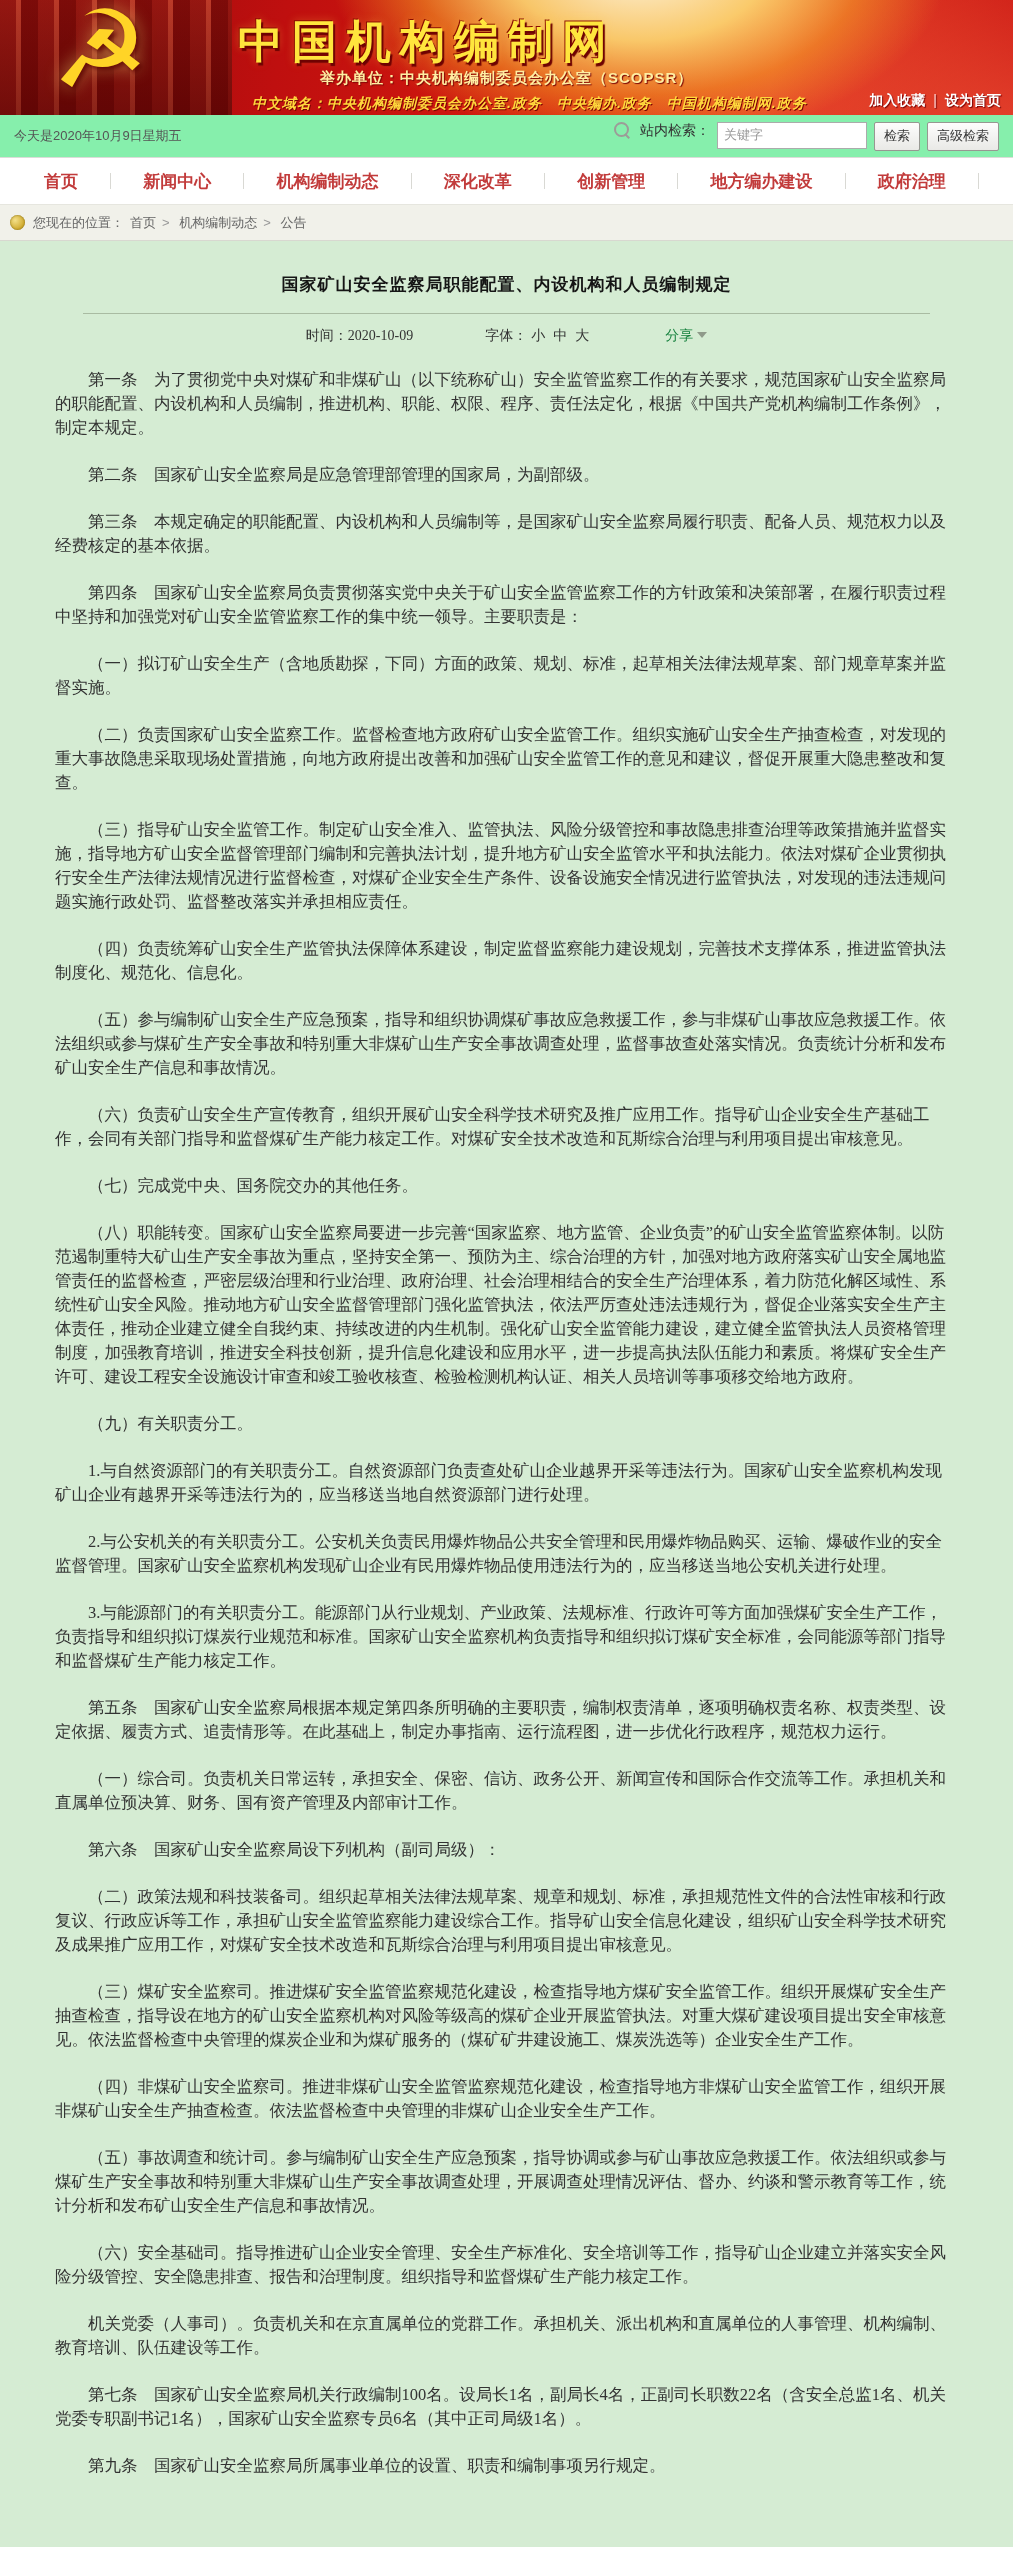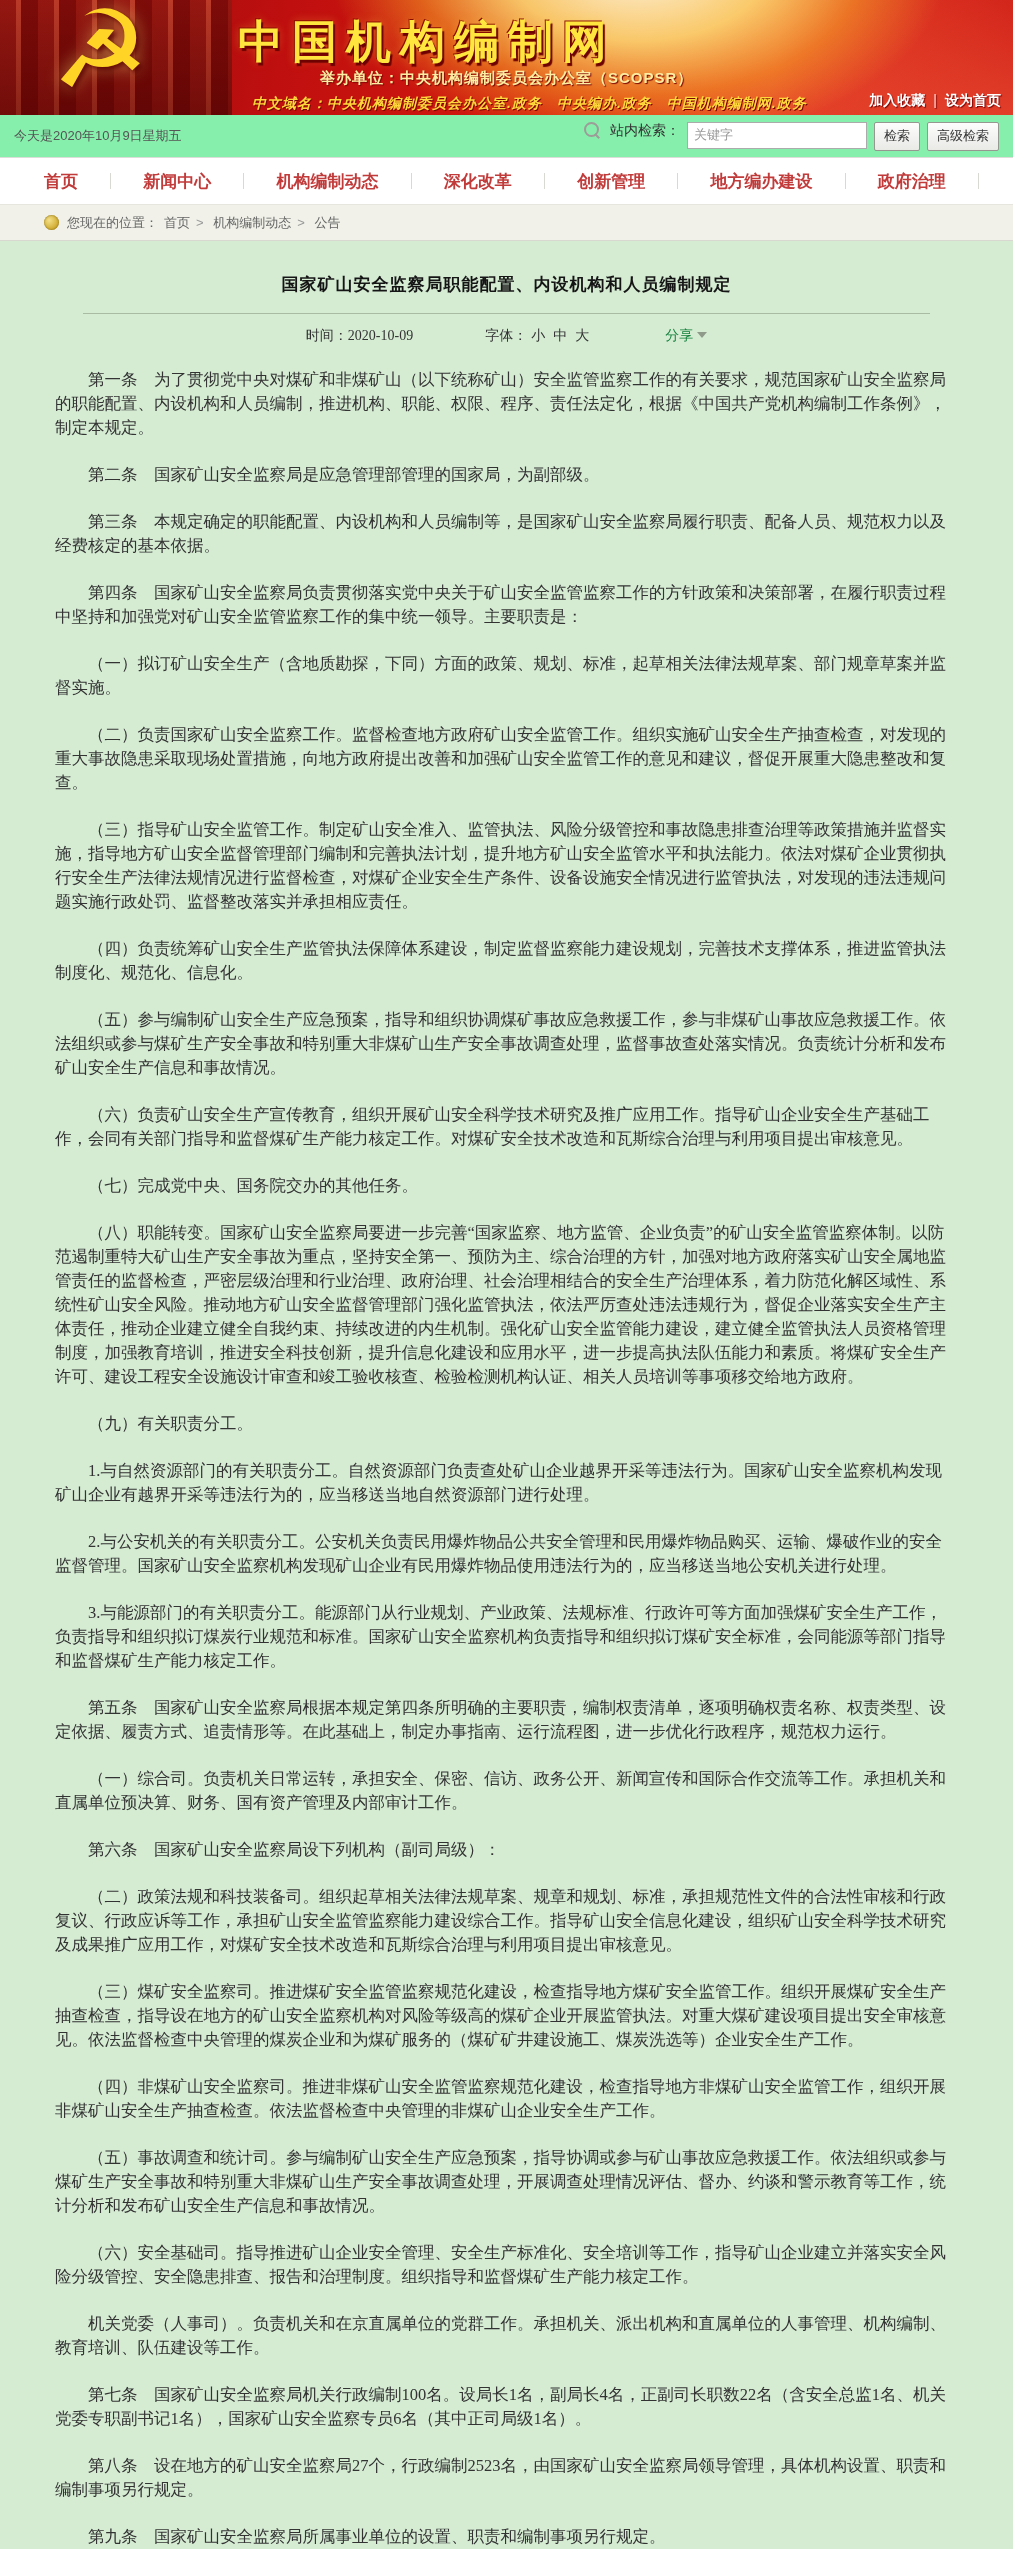--- a/index.html
+++ b/index.html
@@ -59,21 +59,21 @@
   .magnifier::before {
     content:""; position:absolute; left:0; top:0; width:11px; height:11px;
     border:2px solid #9c9c98; border-radius:50%;
   }
   .magnifier::after {
     content:""; position:absolute; left:11px; top:11px; width:6px; height:2px;
     background:#9c9c98; transform:rotate(45deg); transform-origin:left center;
   }
   .search-label { font-size:14px; color:#333; }
   .search-input {
-    width:180px; height:27px; border:1px solid #ababab; background:#fff;
+    width:150px; height:27px; border:1px solid #ababab; background:#fff;
     font-size:13px; color:#999; padding:0 6px; outline:none;
   }
   .btn {
     height:29px; padding:0 9px; font-size:13px; color:#333; cursor:pointer;
     background:linear-gradient(#fdfdfd,#e9e9e6); border:1px solid #979792; border-radius:2px;font-family:Liberation Serif, serif;
   }
 
   
   .main-nav {
     height:46px; background:#ffffff; display:flex; align-items:center;
@@ -81,21 +81,21 @@
   }
   .nav-item {
     font-size:17px; font-weight:bold; color:#c23b3b; text-decoration:none; cursor:pointer;
     padding:4px 10px; white-space:nowrap; flex:0 0 auto;
   }
   .nav-sep { width:1px; height:16px; background:#d9d9d4; flex:0 0 auto; }
 
   
   .breadcrumb-bar {
     height:37px; background:#f1f1ea; border-top:1px solid #e6e6df; border-bottom:1px solid #d8d8d0;
-    display:flex; align-items:center; padding:0 44px; font-size:13px; color:#666;
+    display:flex; align-items:center; padding:0 10px; font-size:13px; color:#666;
   }
   .location-icon {
     width:15px; height:15px; border-radius:50%; margin-right:8px; flex:0 0 auto;
     background:radial-gradient(circle at 35% 35%, #f3e089, #cfa92c 70%, #9c7d14);
     box-shadow:inset 0 0 2px #7a6410;
   }
   .crumb-prefix { margin-right:6px; }
   .crumb a { color:#666; text-decoration:none; cursor:pointer; }
   .crumb .sep { font-style:normal; color:#999; margin:0 6px; }
 
@@ -246,18 +246,17 @@
       <p>（四）非煤矿山安全监察司。推进非煤矿山安全监管监察规范化建设，检查指导地方非煤矿山安全监管工作，组织开展非煤矿山安全生产抽查检查。依法监督检查中央管理的非煤矿山企业安全生产工作。</p>
 
       <p>（五）事故调查和统计司。参与编制矿山安全生产应急预案，指导协调或参与矿山事故应急救援工作。依法组织或参与煤矿生产安全事故和特别重大非煤矿山生产安全事故调查处理，开展调查处理情况评估、督办、约谈和警示教育等工作，统计分析和发布矿山安全生产信息和事故情况。</p>
 
       <p>（六）安全基础司。指导推进矿山企业安全管理、安全生产标准化、安全培训等工作，指导矿山企业建立并落实安全风险分级管控、安全隐患排查、报告和治理制度。组织指导和监督煤矿生产能力核定工作。</p>
 
       <p>机关党委（人事司）。负责机关和在京直属单位的党群工作。承担机关、派出机构和直属单位的人事管理、机构编制、教育培训、队伍建设等工作。</p>
 
       <p>第七条　国家矿山安全监察局机关行政编制100名。设局长1名，副局长4名，正副司长职数22名（含安全总监1名、机关党委专职副书记1名），国家矿山安全监察专员6名（其中正司局级1名）。</p>
 
-      <p>第八条　设在地方的矿山安全监察局27个，行政编制2523名，由国家矿山安全监察局领导管理，具体机构设置、职责和编制事项另行规定。</p>
 
       <p>第九条　国家矿山安全监察局所属事业单位的设置、职责和编制事项另行规定。</p>
 
     </div>
 </div>
 
 </body></html>

